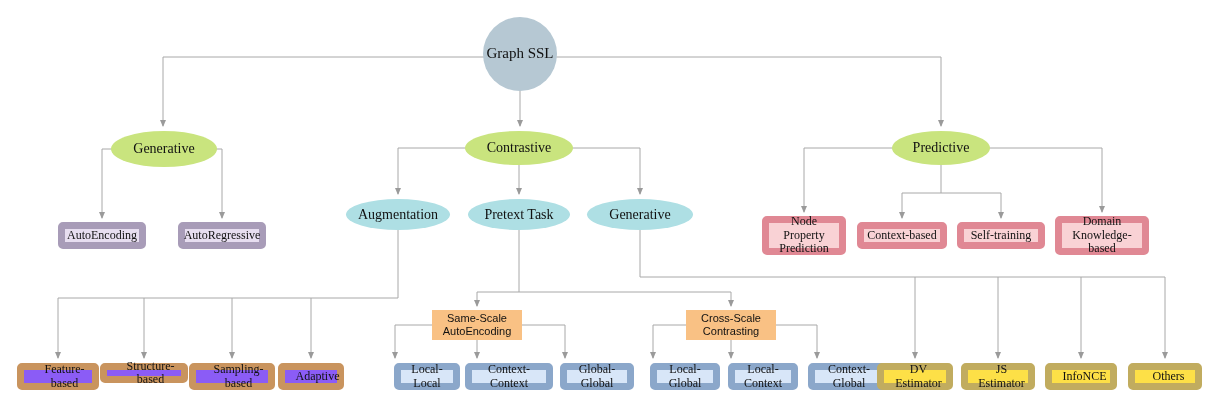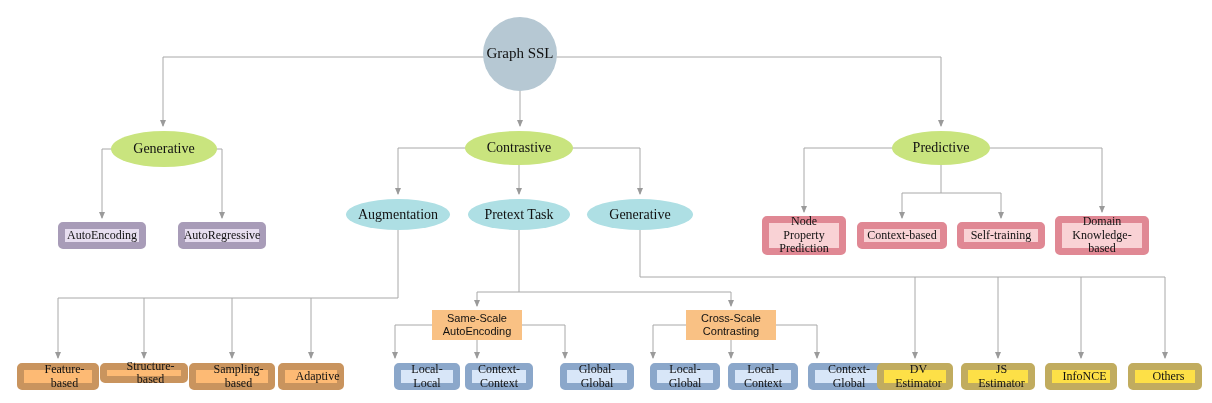--- a/index.html
+++ b/index.html
@@ -28,21 +28,21 @@
   }
   .ellipse{
     border-radius:50%;
     font-size:14px;
   }
   .green{background:#c9e47e;}
   .cyan{background:#aedfe4;}
   .box{border-radius:5px;border:7px solid #0ea5e9;padding:1px 2px;}
   .lavender{background:#e7def0;border-color:#a89cb8;}
   .pink{background:#f9d2d5;border-color:#e08894;}
-  .peach{background:#fdba74;border-color:#c9945e;padding-left:15px;}
+  .peach{background:#8b5cf6;border-color:#c9945e;padding-left:15px;}
   .blue{background:#d8e6f8;border-color:#8ba7ca;margin-left:32px;}
   .cream{background:#fde047;border-color:#c1ac5f;padding-left:9px;}
   .orange-solid{
     background:#f9c184;border:none;border-radius:0;
     font-family:"Liberation Sans", sans-serif;
     font-size:11px;line-height:1.2;
   }
 </style>
 </head>
 <body>
@@ -123,21 +123,21 @@
 
   <div class="node box peach" style="left:17px;top:363px;width:82px;height:27px;">Feature-based</div>
   <div class="node box peach" style="left:100px;top:363px;width:88px;height:20px;">Structure-based</div>
   <div class="node box peach" style="left:189px;top:363px;width:86px;height:27px;">Sampling-based</div>
   <div class="node box peach" style="left:278px;top:363px;width:66px;height:27px;">Adaptive</div>
 
   <div class="node box orange-solid" style="left:432px;top:310px;width:90px;height:30px;">Same-Scale AutoEncoding</div>
   <div class="node box orange-solid" style="left:686px;top:310px;width:90px;height:30px;">Cross-Scale Contrasting</div>
 
   <div class="node box blue" style="left:362px;top:363px;width:66px;height:27px;">Local-Local</div>
-  <div class="node box blue" style="left:433px;top:363px;width:68px;height:27px;">Context-Context</div>
+  <div class="node box blue" style="left:433px;top:363px;width:88px;height:27px;">Context-Context</div>
   <div class="node box blue" style="left:528px;top:363px;width:74px;height:27px;">Global-Global</div>
   <div class="node box blue" style="left:618px;top:363px;width:70px;height:27px;">Local-Global</div>
   <div class="node box blue" style="left:696px;top:363px;width:70px;height:27px;">Local-Context</div>
   <div class="node box blue" style="left:776px;top:363px;width:82px;height:27px;">Context-Global</div>
 
   <div class="node box cream" style="left:877px;top:363px;width:76px;height:27px;">DV Estimator</div>
   <div class="node box cream" style="left:961px;top:363px;width:74px;height:27px;">JS Estimator</div>
   <div class="node box cream" style="left:1045px;top:363px;width:72px;height:27px;">InfoNCE</div>
   <div class="node box cream" style="left:1128px;top:363px;width:74px;height:27px;">Others</div>
 

